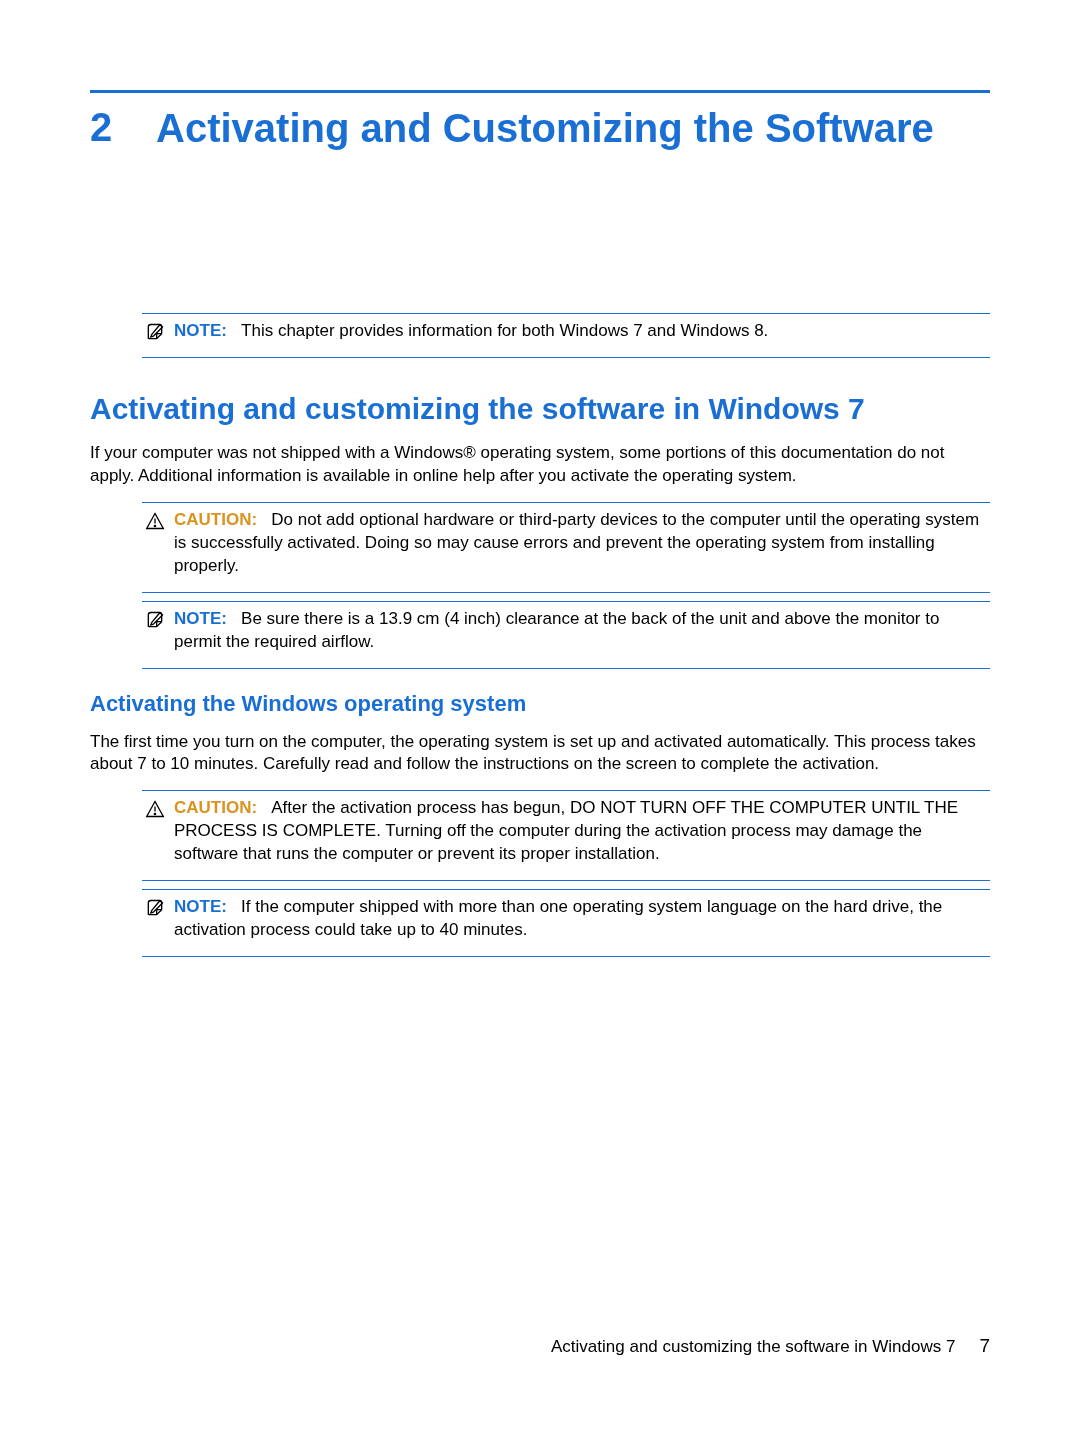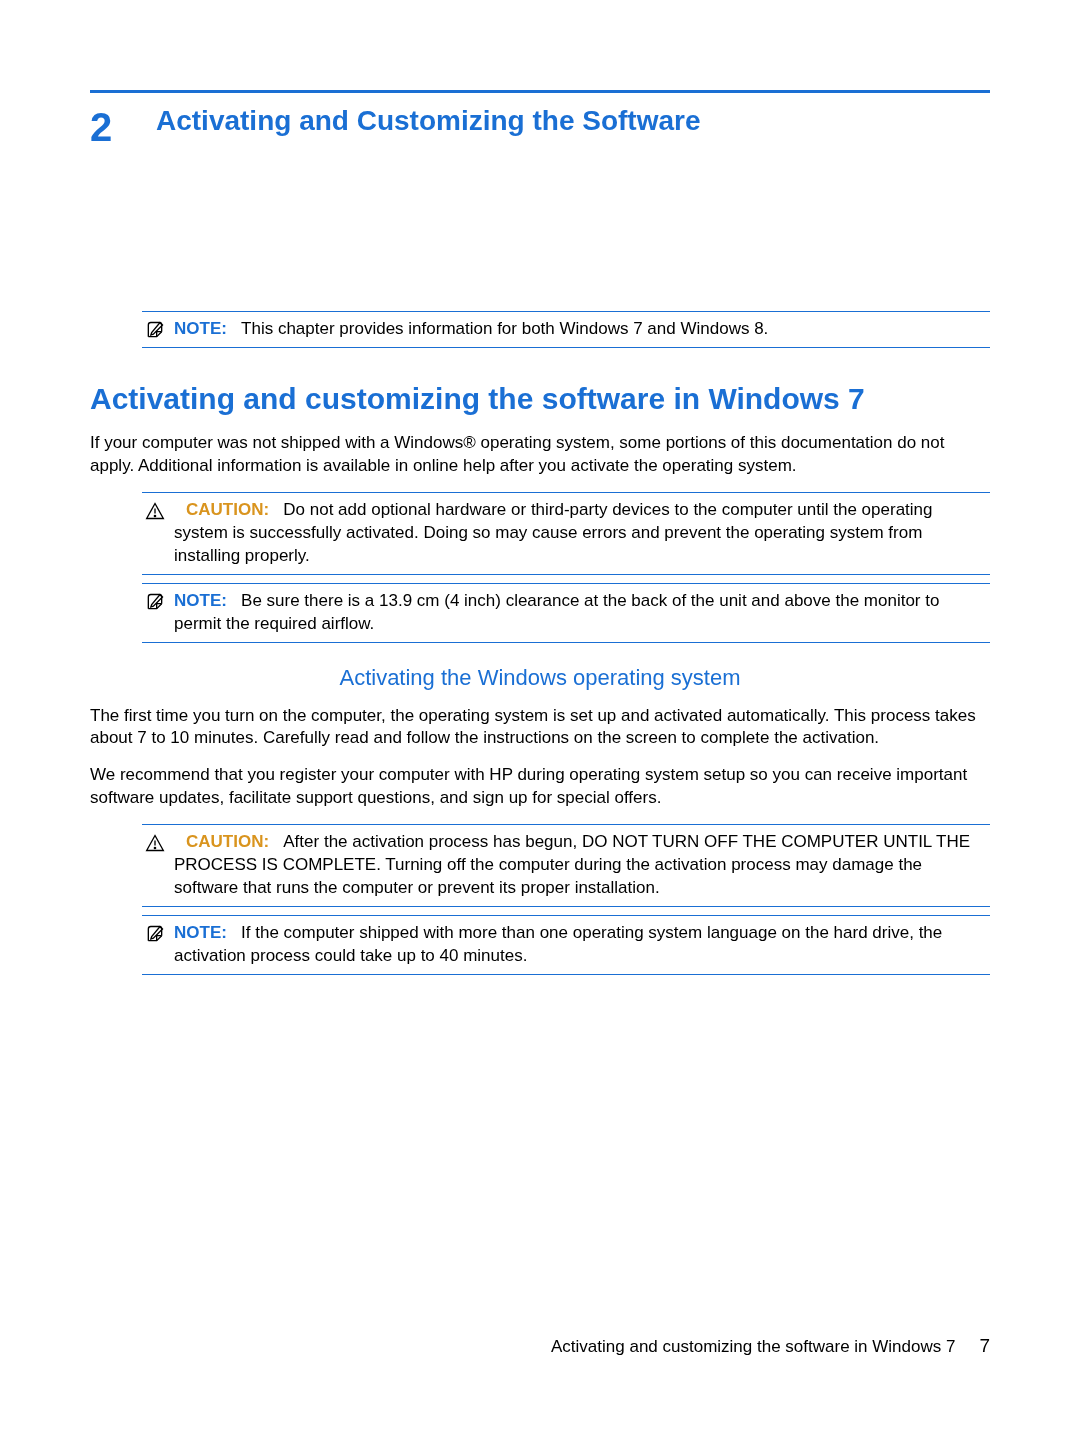--- a/index.html
+++ b/index.html
@@ -1,31 +1,31 @@
 <!DOCTYPE html>
 <html><head>
 <meta charset="utf-8">
 <style>
   * { box-sizing: border-box; margin: 0; padding: 0; }
   html, body { width: 1080px; height: 1437px; background: #fff; font-family: Arial, Helvetica, sans-serif; color: #000; }
   .page { width: 1080px; height: 1437px; position: relative; padding: 90px 90px 0 90px; }
   .top-rule { border-top: 3px solid #1a6fd4; margin-bottom: 10px; }
   .chapter-row { display: flex; align-items: flex-start; gap: 36px; }
   .chapter-num { color: #1a6fd4; font-size: 40px; font-weight: bold; line-height: 1.2; min-width: 30px; }
-  .chapter-title { color: #1a6fd4; font-size: 28px; font-weight: bold; line-height: 1.25; }
+  .chapter-title { color: #1a6fd4; font-size: 40px; font-weight: bold; line-height: 1.25; }
   .gap-large { height: 160px; }
   .callout-wrap { margin-left: 52px; }
-  .callout { border-top: 1.5px solid #1a6fd4; border-bottom: 1.5px solid #1a6fd4; padding: 6px 0 6px 0; display: flex; align-items: flex-start; gap: 6px; font-size: 17px; line-height: 1.35; }
+  .callout { border-top: 1.5px solid #1a6fd4; border-bottom: 1.5px solid #1a6fd4; padding: 6px 0 14px 0; display: flex; align-items: flex-start; gap: 6px; font-size: 17px; line-height: 1.35; }
   .callout .icon { width: 26px; flex: 0 0 26px; display: flex; justify-content: center; padding-top: 2px; }
   .callout .body { flex: 1; }
   .callout .label-note { color: #1a6fd4; font-weight: bold; }
-  .callout .label-caution { color: #d9941e; font-weight: bold; margin-left: 12px; }
+  .callout .label-caution { color: #d9941e; font-weight: bold; }
   .h2 { color: #1a6fd4; font-size: 30px; font-weight: bold; margin: 34px 0 16px 0; }
   .body-text { font-size: 17px; line-height: 1.35; margin-bottom: 14px; }
-  .h3 { color: #1a6fd4; font-size: 22px; font-weight: normal; margin: 22px 0 14px 0; text-align: center; }
+  .h3 { color: #1a6fd4; font-size: 22px; font-weight: bold; margin: 22px 0 14px 0; }
   .spacer-sm { height: 8px; }
   .footer { position: absolute; bottom: 80px; right: 90px; font-size: 17px; display: flex; align-items: baseline; gap: 24px; }
   .footer .pnum { font-size: 19px; }
   svg { display: block; }
 </style>
 </head>
 <body>
 
 <div class="page">
 
@@ -83,21 +83,20 @@
       </span>
       <span class="body">
         <span class="label-note">NOTE:</span>&nbsp;&nbsp;&nbsp;<span>Be sure there is a 13.9 cm (4 inch) clearance at the back of the unit and above the monitor to permit the required airflow.</span>
       </span>
     </div>
   </div>
 
   <h3 class="h3">Activating the Windows operating system</h3>
 
   <p class="body-text">The first time you turn on the computer, the operating system is set up and activated automatically. This process takes about 7 to 10 minutes. Carefully read and follow the instructions on the screen to complete the activation.</p>
-  <p class="body-text">We recommend that you register your computer with HP during operating system setup so you can receive important software updates, facilitate support questions, and sign up for special offers.</p>
 
   <div class="callout-wrap">
     <div class="callout">
       <span class="icon">
         <svg width="20" height="20" viewBox="0 0 24 24" fill="none" stroke="#000" stroke-width="1.6">
           <path d="M12 3 L22 21 L2 21 Z"></path>
           <line x1="12" y1="9" x2="12" y2="15"></line>
           <circle cx="12" cy="18" r="0.8" fill="#000"></circle>
         </svg>
       </span>

